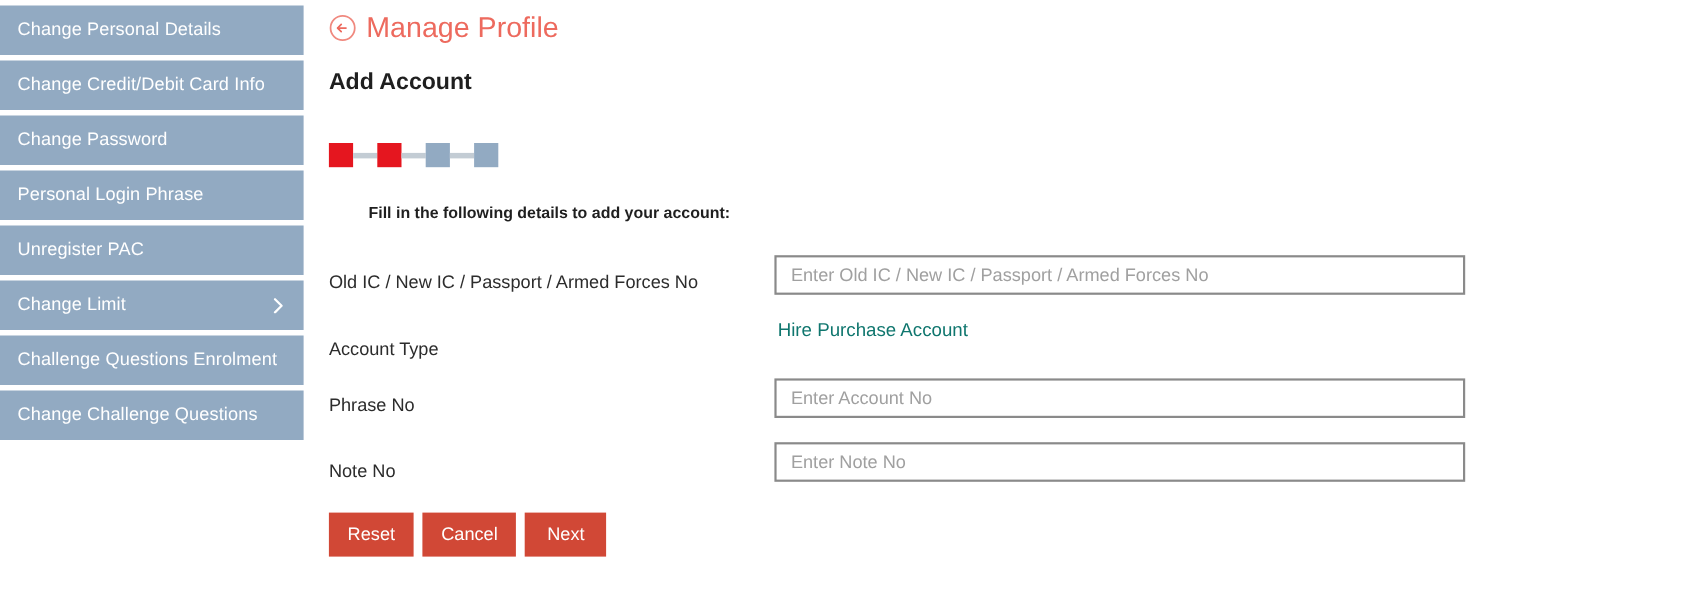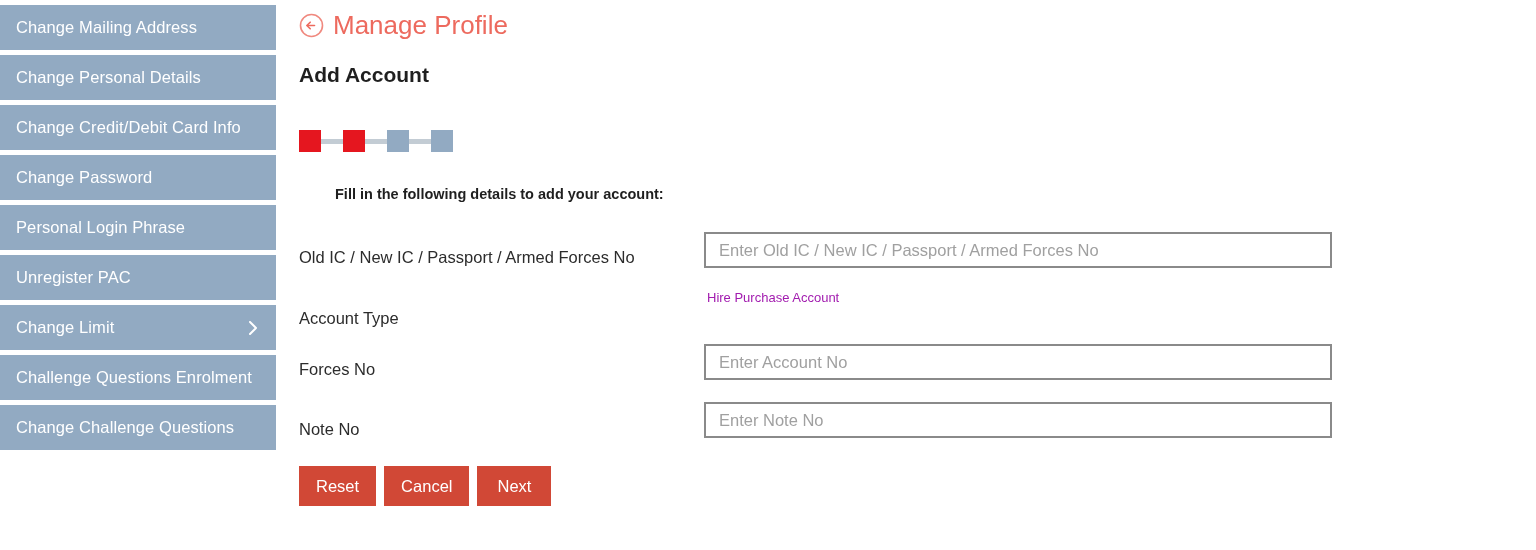--- a/index.html
+++ b/index.html
@@ -165,22 +165,22 @@
     color: #a0a0a0;
     font-size: 16.5px;
     line-height: 1;
     white-space: nowrap;
   }
 
   .static-value {
     position: absolute;
     left: 408px;
     top: 291px;
-    font-size: 13px;
-    color: #a21caf;
+    font-size: 17px;
+    color: #0f766e;
     line-height: 1;
     white-space: nowrap;
   }
 
   
   .actions {
     position: absolute;
     left: 0;
     top: 466px;
     display: flex;
@@ -203,23 +203,20 @@
     white-space: nowrap;
   }
 </style>
 </head>
 <body>
 
 <div class="page">
 
   <nav class="sidebar">
 
-    <div class="nav-item">
-      <span class="nav-label">Change Mailing Address</span>
-    </div>
 
     <div class="nav-item">
       <span class="nav-label">Change Personal Details</span>
     </div>
 
     <div class="nav-item">
       <span class="nav-label">Change Credit/Debit Card Info</span>
     </div>
 
     <div class="nav-item">
@@ -277,21 +274,21 @@
       <span class="step-line"></span>
       <span class="step-box"></span>
       <span class="step-line"></span>
       <span class="step-box"></span>
     </div>
 
     <p class="form-intro">Fill in the following details to add your account:</p>
 
     <label class="form-label label-ic">Old IC / New IC / Passport / Armed Forces No</label>
     <label class="form-label label-type">Account Type</label>
-    <label class="form-label label-acct">Forces No</label>
+    <label class="form-label label-acct">Phrase No</label>
     <label class="form-label label-note">Note No</label>
 
     <div class="field field-ic">
       <span class="field-placeholder">Enter Old IC / New IC / Passport / Armed Forces No</span>
     </div>
 
     <div class="static-value">Hire Purchase Account</div>
 
     <div class="field field-acct">
       <span class="field-placeholder">Enter Account No</span>

